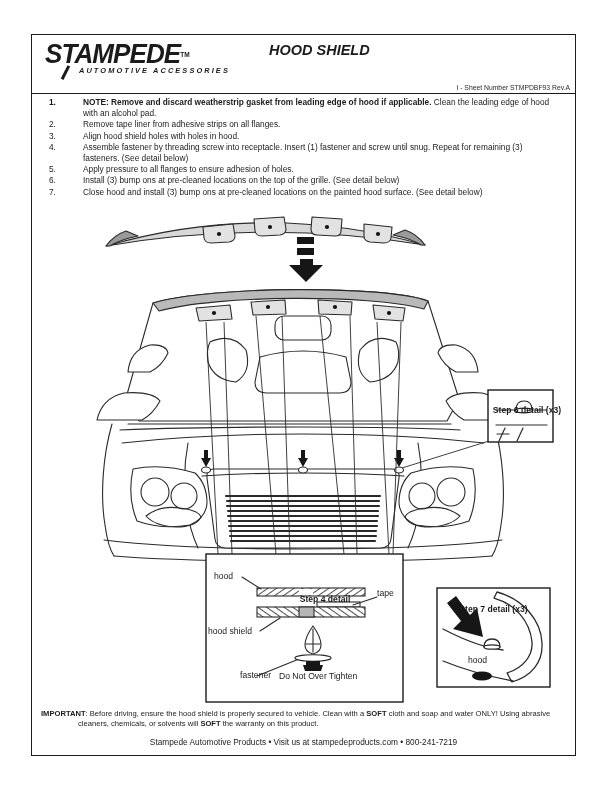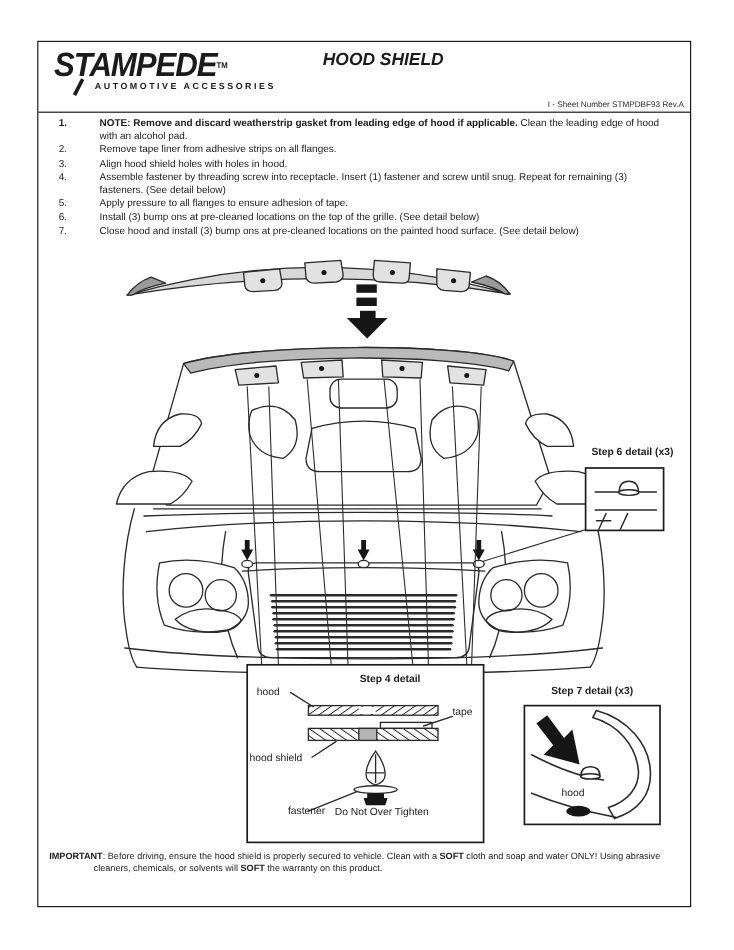--- a/index.html
+++ b/index.html
@@ -13,32 +13,32 @@
   }
   .hdr{position:absolute;left:0;top:0;width:100%;height:58px;border-bottom:1.6px solid #1b1b1b;}
   .logo{position:absolute;left:13px;top:4px;width:225px;}
   .logo-word{
     font-size:28px;font-weight:bold;font-style:italic;letter-spacing:-1px;
     transform:scaleX(.93);transform-origin:left;white-space:nowrap;line-height:30px;
   }
   .logo-tm{font-size:7px;font-weight:bold;font-style:normal;vertical-align:6px;letter-spacing:0;}
   .logo-sub{
     margin-left:34px;margin-top:-4px;font-size:7.4px;font-weight:bold;
-    letter-spacing:2.1px;white-space:nowrap;
+    letter-spacing:2.1px;white-space:nowrap;font-style:italic;
   }
   .logo-slash{position:absolute;left:19px;top:26px;width:2.6px;height:15px;background:#1b1b1b;transform:rotate(27deg);}
   .title{position:absolute;left:237px;top:6px;font-size:14.5px;font-weight:bold;font-style:italic;line-height:18.5px;white-space:nowrap;}
   .sheetnum{position:absolute;right:5px;bottom:2px;font-size:6.8px;color:#2a2a2a;}
   .steps{position:absolute;left:17px;top:62px;width:512px;font-size:8.3px;line-height:11.2px;}
   .step-row{display:flex;}
   .step-num{width:34px;flex:0 0 34px;}
   .step-txt{flex:1;}
   .b{font-weight:bold;}
   .lbl{position:absolute;z-index:3;font-size:8.6px;line-height:10px;white-space:nowrap;text-align:center;}
-  .lbl.bold{font-weight:bold;}
+  .lbl.bold{font-weight:bold;margin-top:34px;}
   .ctr{text-align:center;}
   .important{
     position:absolute;left:9px;top:674px;width:527px;font-size:7.6px;line-height:10.2px;
     padding-left:37px;text-indent:-37px;box-sizing:border-box;
   }
   .footer{position:absolute;left:0;top:702px;width:100%;text-align:center;font-size:8.3px;}
   svg.art{position:absolute;left:0;top:0;z-index:2;pointer-events:none;}
 </style>
 </head>
 <body>
@@ -69,36 +69,37 @@
     <div class="step-row">
       <span class="step-num">3.</span>
       <span class="step-txt"><span class="b"></span><span>Align hood shield holes with holes in hood.</span></span>
     </div>
     <div class="step-row">
       <span class="step-num">4.</span>
       <span class="step-txt"><span class="b"></span><span>Assemble fastener by threading screw into receptacle. Insert (1) fastener and screw until snug. Repeat for remaining (3) fasteners. (See detail below)</span></span>
     </div>
     <div class="step-row">
       <span class="step-num">5.</span>
-      <span class="step-txt"><span class="b"></span><span>Apply pressure to all flanges to ensure adhesion of tape.</span></span>
+      <span class="step-txt"><span class="b"></span><span>Apply pressure to all flanges to ensure adhesion of holes.</span></span>
     </div>
     <div class="step-row">
       <span class="step-num">6.</span>
       <span class="step-txt"><span class="b"></span><span>Install (3) bump ons at pre-cleaned locations on the top of the grille. (See detail below)</span></span>
     </div>
     <div class="step-row">
       <span class="step-num">7.</span>
       <span class="step-txt"><span class="b"></span><span>Close hood and install (3) bump ons at pre-cleaned locations on the painted hood surface. (See detail below)</span></span>
     </div>
   </div>
 
   <div class="important">
     <span class="b">IMPORTANT</span><span>: Before driving, ensure the hood shield is properly secured to vehicle. Clean with a </span><span class="b">SOFT</span><span> cloth and soap and water ONLY! Using abrasive cleaners, chemicals, or solvents will </span><span class="b">SOFT</span><span> the warranty on this product.</span>
   </div>
 
+  <div class="footer">Stampede Automotive Products  •  Visit us at stampedeproducts.com  •  800-241-7219</div>
 </div>
 
 <svg class="art" width="612" height="792" viewBox="0 0 612 792">
   <defs>
     <pattern id="hatchF" width="5" height="5" patternUnits="userSpaceOnUse" patternTransform="rotate(55)">
       <rect width="5" height="5" fill="#ffffff"></rect>
         <line x1="0" y1="0" x2="0" y2="5" stroke="#222" stroke-width="1.6"></line>
     </pattern>
     <pattern id="hatchB" width="5" height="5" patternUnits="userSpaceOnUse" patternTransform="rotate(-55)">
       <rect width="5" height="5" fill="#ffffff"></rect>

